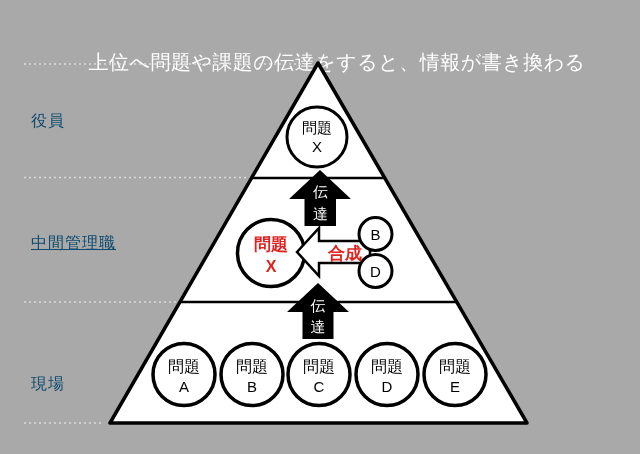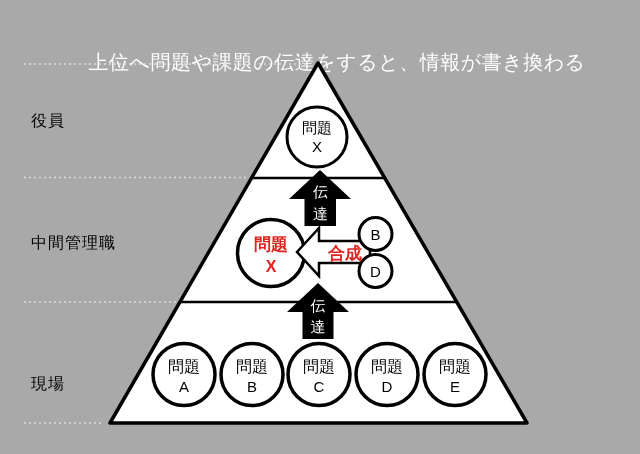--- a/index.html
+++ b/index.html
@@ -21,27 +21,27 @@
     text-align:center;
     color:#ffffff;
     font-size:20px;
     letter-spacing:0.5px;
     white-space:nowrap;
     margin-top:22px;
   }
   .side-label{
     position:absolute;
     left:31px;
-    color:#000000;
+    color:#0c4a6e;
     font-size:16px;
     letter-spacing:1px;
     white-space:nowrap;
   }
   .side-label.l1{top:111px;}
-  .side-label.l2{top:233px;}
+  .side-label.l2{top:233px;text-decoration:underline;}
   .side-label.l3{top:374px;}
   svg{position:absolute;top:0;left:0;}
   svg text{
     font-family:"Liberation Sans","DejaVu Sans",sans-serif;
     text-anchor:middle;
   }
   .t-black{fill:#000000;font-size:15px;}
   .t-black-lg{fill:#000000;font-size:16px;}
   .t-white{fill:#ffffff;font-size:15px;}
   .t-red{fill:#dd2421;font-size:17px;font-weight:bold;}

